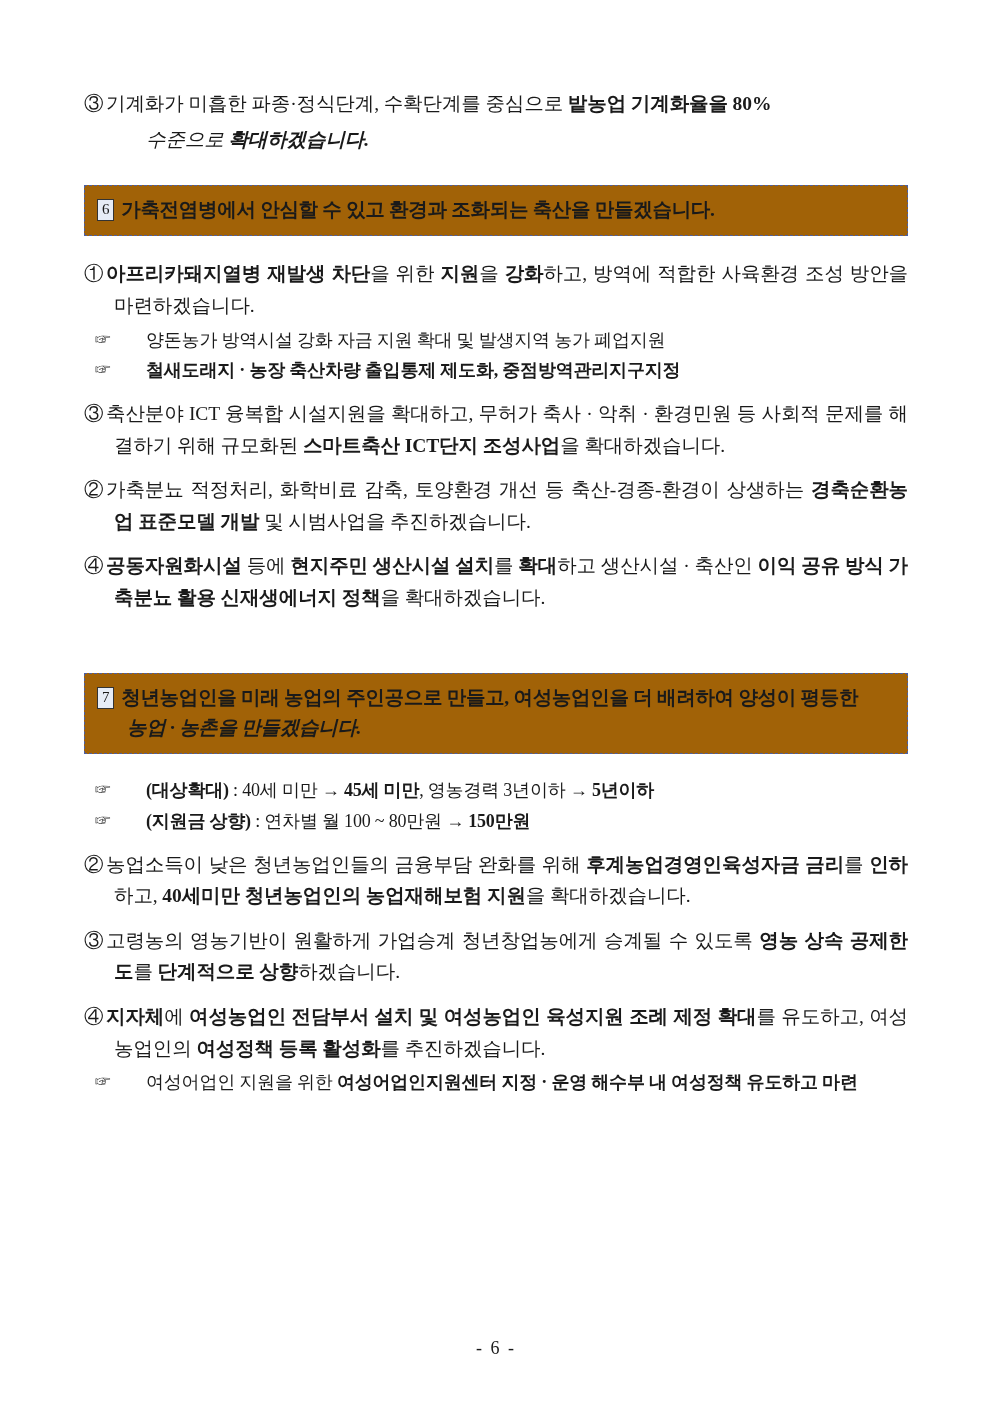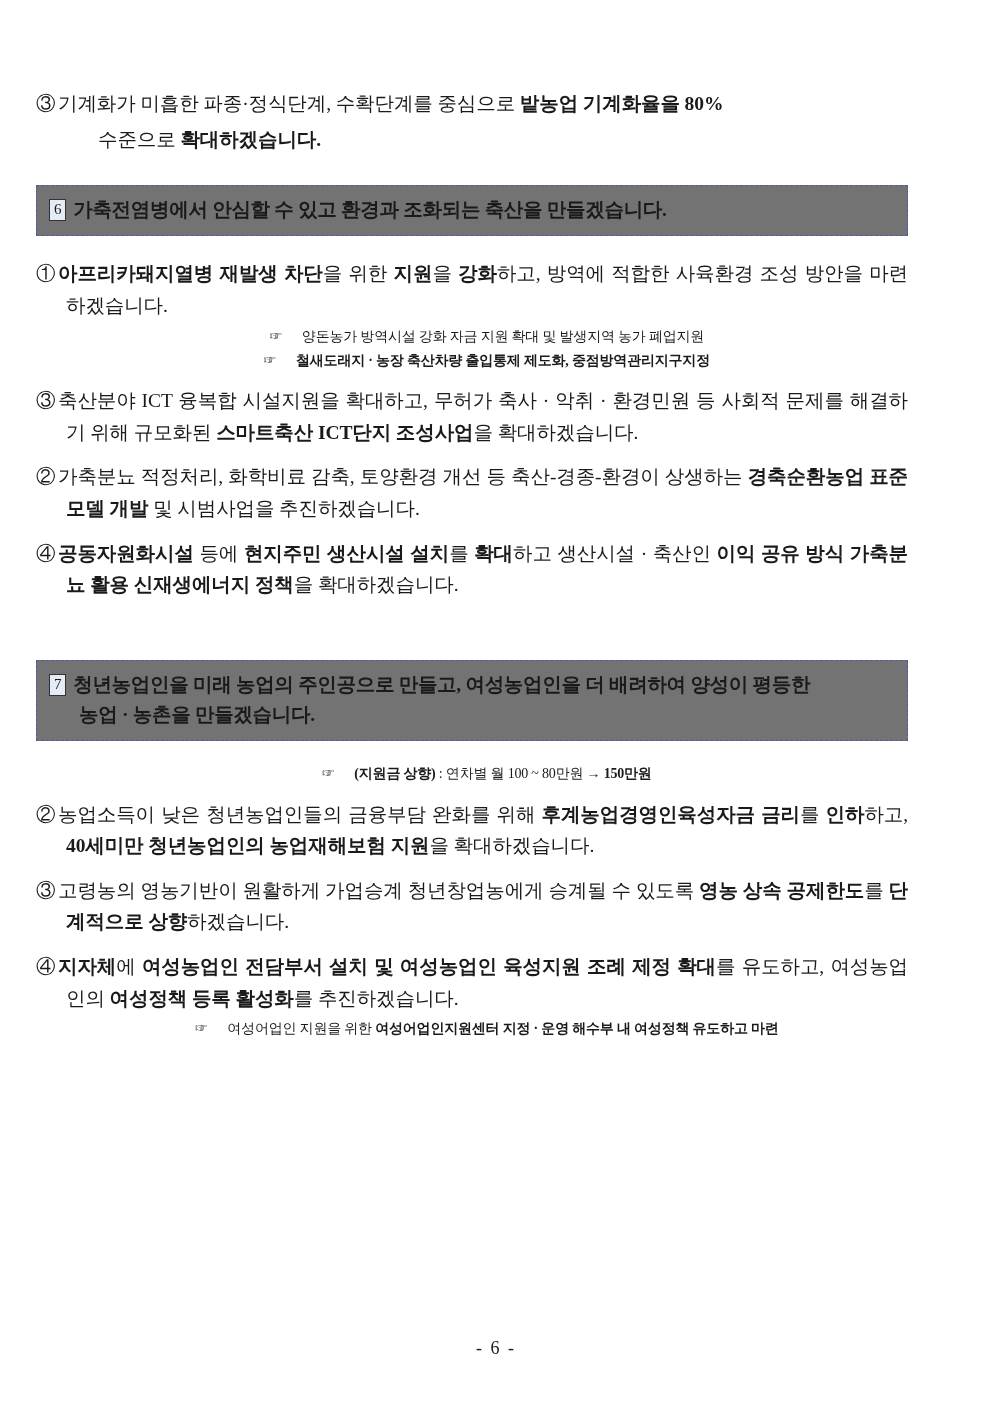--- a/index.html
+++ b/index.html
@@ -14,21 +14,21 @@
     color: #1a1a1a;
     position: relative;
     overflow: hidden;
   }
   .page {
     position: absolute;
     left: 0;
     top: 0;
     width: 992px;
     height: 1159px;
-    padding: 88px 84px 0 36px;
+    padding: 88px 84px 0 84px;
     box-sizing: border-box;
   }
 
   
   .para {
     font-size: 19.5px;
     line-height: 1.62;
     letter-spacing: -0.1px;
     margin: 0 0 4px 0;
     position: relative;
@@ -42,40 +42,40 @@
     display: inline-block;
     width: 22px;
     text-indent: 0;
   }
   .b {
     font-weight: bold;
   }
   .hang {
     padding-left: 62px;
     text-indent: 0;
+    font-style: italic;
   }
   .sub {
-    font-size: 14px;
+    font-size: 18px;
     line-height: 1.6;
     margin: 0 0 2px 0;
     padding-left: 62px;
     text-indent: -26px;
     letter-spacing: -0.2px;
-    text-align: center;
   }
   .sub .arrow {
     display: inline-block;
     width: 26px;
     color: #222;
   }
 
   
   .section-head {
     border: 1px dashed #4a5fa5;
-    background: #737373;
+    background: #a16207;
     padding: 9px 12px 10px 12px;
     margin: 30px 0 22px 0;
     font-size: 19.5px;
     font-weight: bold;
     line-height: 1.55;
     letter-spacing: -0.3px;
     box-sizing: border-box;
   }
   .section-head .boxnum {
     display: inline-block;
@@ -84,20 +84,21 @@
     line-height: 1;
     padding: 2px 4px 3px 4px;
     margin-right: 7px;
     vertical-align: 2px;
     font-weight: normal;
     background: #e6ecf6;
   }
   .section-head .head-l2 {
     display: block;
     padding-left: 30px;
+    font-style: italic;
   }
 
   .blk {
     margin-bottom: 13px;
   }
   .gap-lg { height: 16px; }
 
   
   .footer {
     position: absolute;
@@ -160,20 +161,23 @@
 
   <div class="gap-lg"></div>
 
   <div class="section-head">
     <span class="boxnum">7</span><span>청년농업인을 미래 농업의 주인공으로 만들고, 여성농업인을 더 배려하여 양성이 평등한</span>
     <span class="head-l2">농업 · 농촌을 만들겠습니다.</span>
   </div>
 
   <div class="blk">
     <p class="sub">
+      <span class="arrow">☞</span><span class="b">(대상확대)</span><span> : 40세 미만 → </span><span class="b">45세 미만</span><span>, 영농경력 3년이하 → </span><span class="b">5년이하</span>
+    </p>
+    <p class="sub">
       <span class="arrow">☞</span><span class="b">(지원금 상향)</span><span> : 연차별 월 100 ~ 80만원 → </span><span class="b">150만원</span>
     </p>
   </div>
 
   <div class="blk">
     <p class="para indent">
       <span class="num">②</span><span>농업소득이 낮은 청년농업인들의 금융부담 완화를 위해 </span><span class="b">후계농업경영인육성자금 금리</span><span>를 </span><span class="b">인하</span><span>하고, </span><span class="b">40세미만 청년농업인의 농업재해보험 지원</span><span>을 확대하겠습니다.</span>
     </p>
   </div>
 

